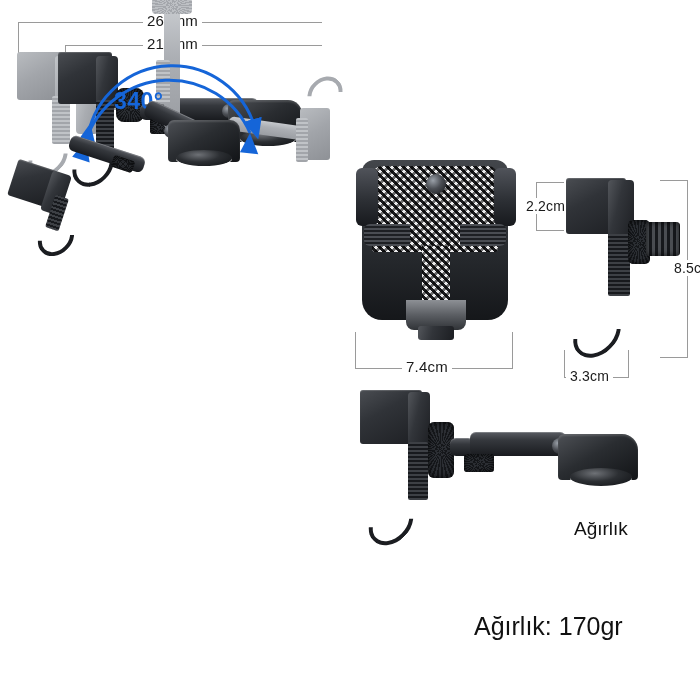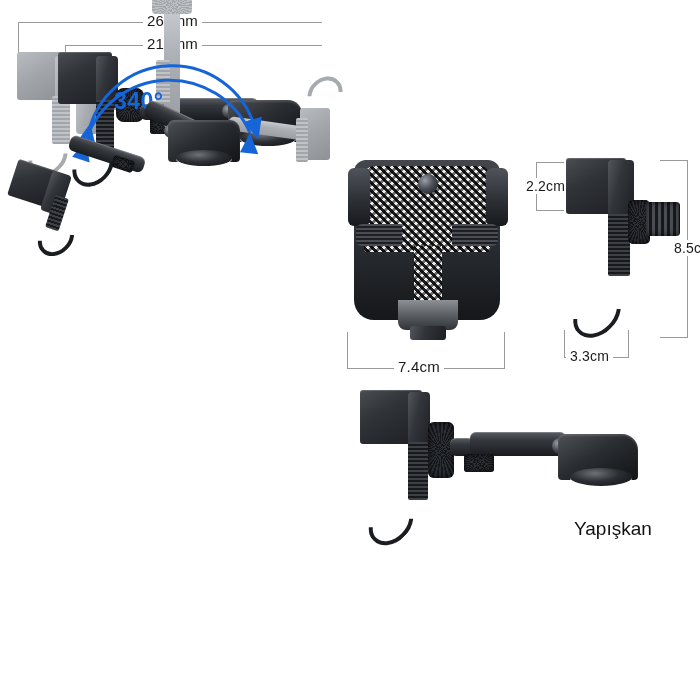--- a/index.html
+++ b/index.html
@@ -205,21 +205,21 @@
     <div class="arm" style="left:140px;top:104px;width:32px;height:16px;"></div>
     <div class="arm" style="left:168px;top:98px;width:90px;height:22px;"></div>
     <div class="knob" style="left:150px;top:118px;width:26px;height:16px;border-radius:3px;"></div>
     <div class="screw" style="left:222px;top:104px;width:14px;height:14px;"></div>
 
     <div class="sucker-base" style="left:228px;top:100px;width:74px;height:42px;
                 border-radius:6px 14px 4px 4px;"></div>
     <div class="sucker-disc" style="left:240px;top:130px;width:56px;height:16px;"></div>
   </div>
 
-  <div class="panel" style="left:340px;top:150px;width:180px;height:230px;">
+  <div class="panel" style="left:348px;top:150px;width:180px;height:230px;">
 
     <div class="cradle-body" style="left:14px;top:10px;width:146px;height:160px;"></div>
     <div class="carbon" style="left:24px;top:16px;width:126px;height:86px;border-radius:10px 10px 4px 4px;"></div>
     <div class="carbon" style="left:74px;top:96px;width:28px;height:86px;border-radius:0 0 10px 10px;"></div>
     <div class="screw" style="left:78px;top:24px;width:20px;height:20px;"></div>
 
     <div class="cradle-clip" style="left:8px;top:18px;width:22px;height:58px;border-radius:6px;"></div>
     <div class="cradle-clip" style="left:146px;top:18px;width:22px;height:58px;border-radius:6px;"></div>
 
     <div class="grip-teeth" style="left:16px;top:74px;width:46px;height:22px;border-radius:6px 2px 2px 6px;"></div>
@@ -227,21 +227,21 @@
 
     <div class="cradle-foot" style="left:58px;top:150px;width:60px;height:30px;"></div>
     <div class="body-blk" style="left:70px;top:176px;width:36px;height:14px;border-radius:3px;"></div>
 
     <div class="dim-line-v" style="left:7px;top:182px;height:36px;"></div>
     <div class="dim-line-v" style="left:164px;top:182px;height:36px;"></div>
     <div class="dim-line-h" style="left:7px;top:218px;width:158px;"></div>
     <div class="dim-label" style="left:54px;top:208px;">7.4cm</div>
   </div>
 
-  <div class="panel" style="left:520px;top:142px;width:180px;height:230px;">
+  <div class="panel" style="left:520px;top:162px;width:180px;height:230px;">
 
     <div class="dim-line-h" style="left:16px;top:20px;width:28px;"></div>
     <div class="dim-line-h" style="left:16px;top:68px;width:28px;"></div>
     <div class="dim-line-v" style="left:16px;top:20px;height:48px;"></div>
     <div class="dim-label small" style="left:2px;top:36px;">2.2cm</div>
 
     <div class="phone-plate" style="left:46px;top:16px;width:60px;height:56px;"></div>
     <div class="body-blk" style="left:88px;top:18px;width:26px;height:60px;"></div>
     <div class="ribbed" style="left:88px;top:72px;width:22px;height:62px;"></div>
     <div class="knob" style="left:108px;top:58px;width:22px;height:44px;border-radius:5px;"></div>
@@ -319,17 +319,18 @@
 
     <div class="arm" style="left:98px;top:58px;width:24px;height:18px;"></div>
     <div class="arm" style="left:118px;top:52px;width:96px;height:24px;"></div>
     <div class="knob" style="left:112px;top:74px;width:30px;height:18px;border-radius:3px;"></div>
     <div class="screw" style="left:200px;top:58px;width:16px;height:16px;"></div>
 
     <div class="sucker-base" style="left:206px;top:54px;width:80px;height:46px;
                 border-radius:6px 16px 4px 4px;"></div>
     <div class="sucker-disc" style="left:218px;top:88px;width:62px;height:18px;"></div>
 
-    <div class="caption" id="caption-adhesive" style="left:222px;top:138px;">Yapışkan</div>
-  </div>
-
+    <div class="caption" id="caption-adhesive" style="left:222px;top:138px;">Ağırlık</div>
+  </div>
+
+  <div class="caption" id="caption-weight" style="left:474px;top:612px;">Ağırlık: 170gr</div>
 
 </div>
 
 </body></html>

